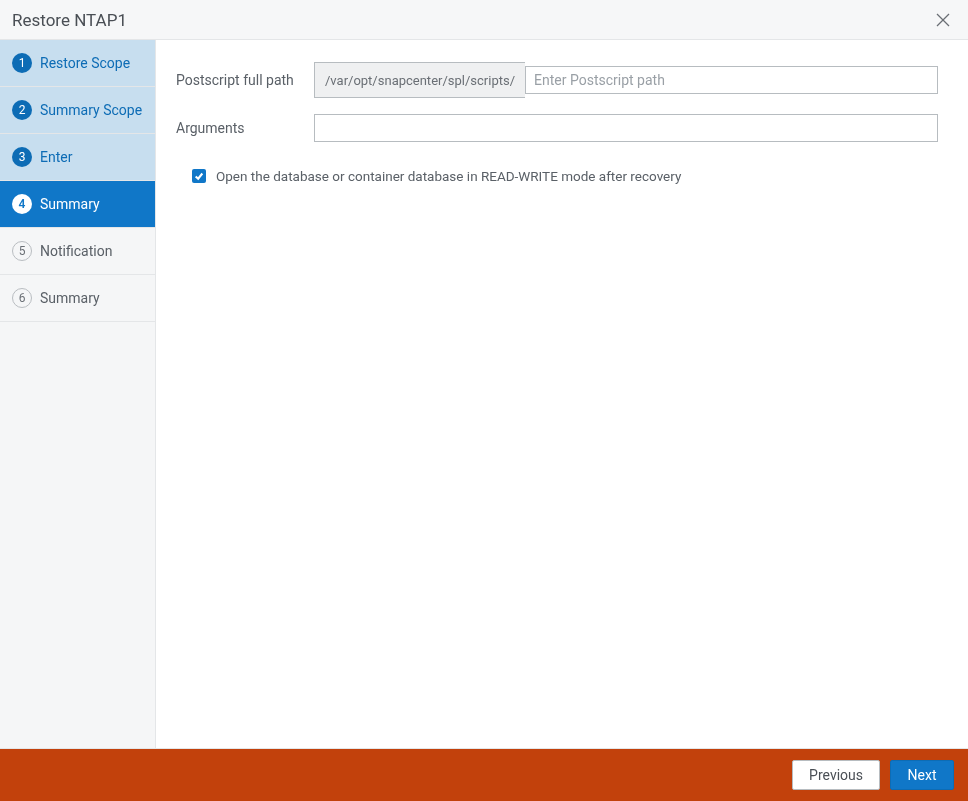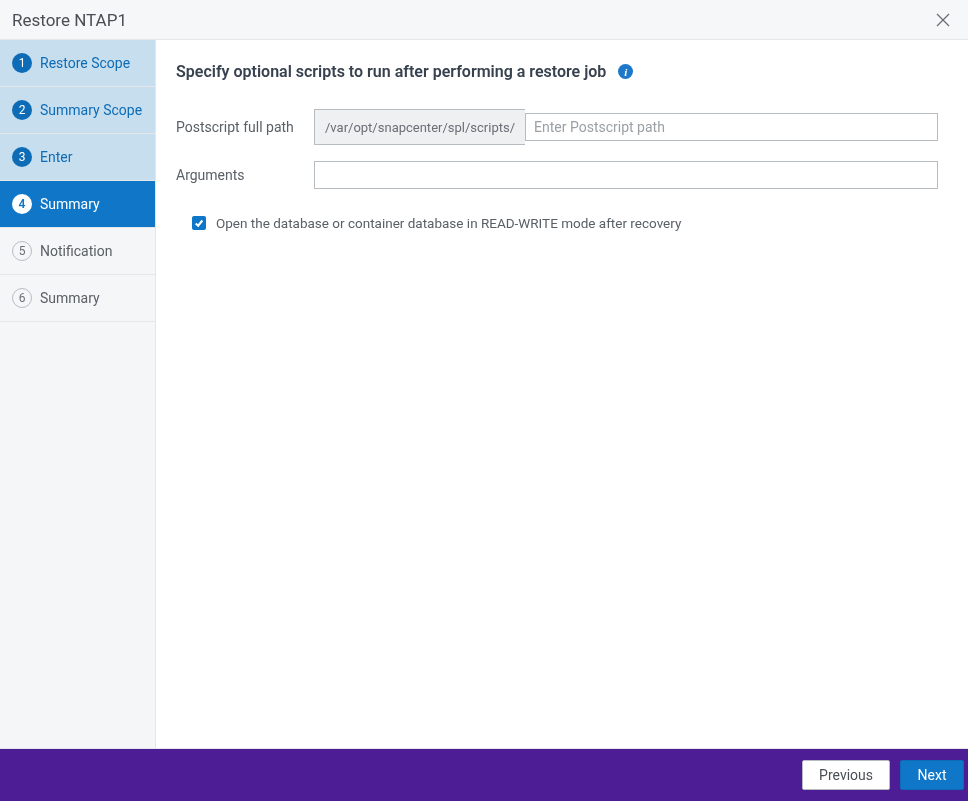--- a/index.html
+++ b/index.html
@@ -200,23 +200,23 @@
     .footer {
       position: absolute;
       bottom: 0;
       left: 0;
       right: 0;
       height: 53px;
       border-top: 1px solid #e4e6e8;
       display: flex;
       align-items: center;
       justify-content: flex-end;
-      padding-right: 4px;
+      padding-right: 14px;
       gap: 10px;
-      background: #4c1d95;
+      background: #c2410c;
     }
     .btn {
       height: 30px;
       min-width: 64px;
       padding: 0 16px;
       font-size: 14px;
       border-radius: 2px;
       cursor: pointer;
       display: flex;
       align-items: center;
@@ -268,24 +268,20 @@
       <span class="circle">5</span>
       <span>Notification</span>
     </div>
     <div class="step upcoming">
       <span class="circle">6</span>
       <span>Summary</span>
     </div>
   </div>
 
   <div class="content">
-    <div class="page-heading-row">
-      <div class="page-heading">Specify optional scripts to run after performing a restore job</div>
-      <div class="info-icon">i</div>
-    </div>
 
     <div class="form-row">
       <div class="form-label">Postscript full path</div>
       <div class="prefix-box">/var/opt/snapcenter/spl/scripts/</div>
       <input type="text" class="text-input postscript-path" placeholder="Enter Postscript path" style="">
     </div>
 
     <div class="form-row">
       <div class="form-label">Arguments</div>
       <input type="text" class="text-input args-input" style="">

